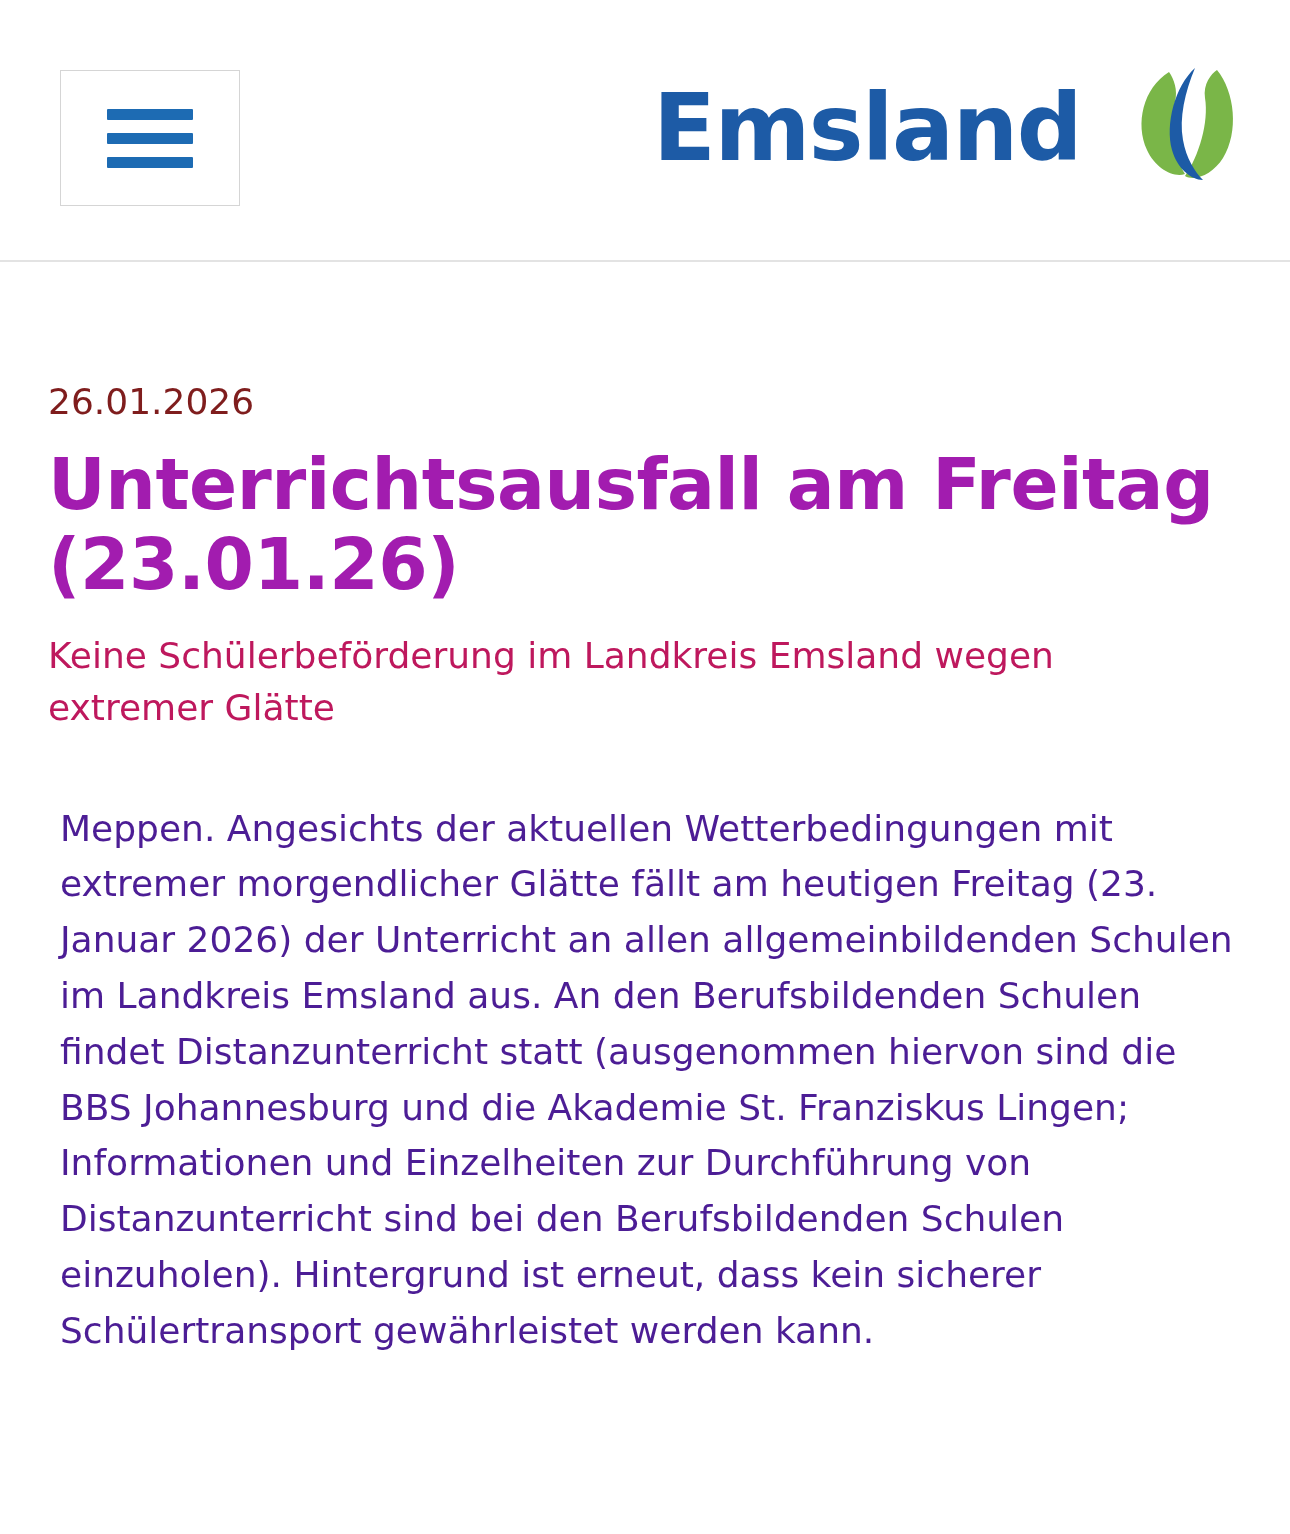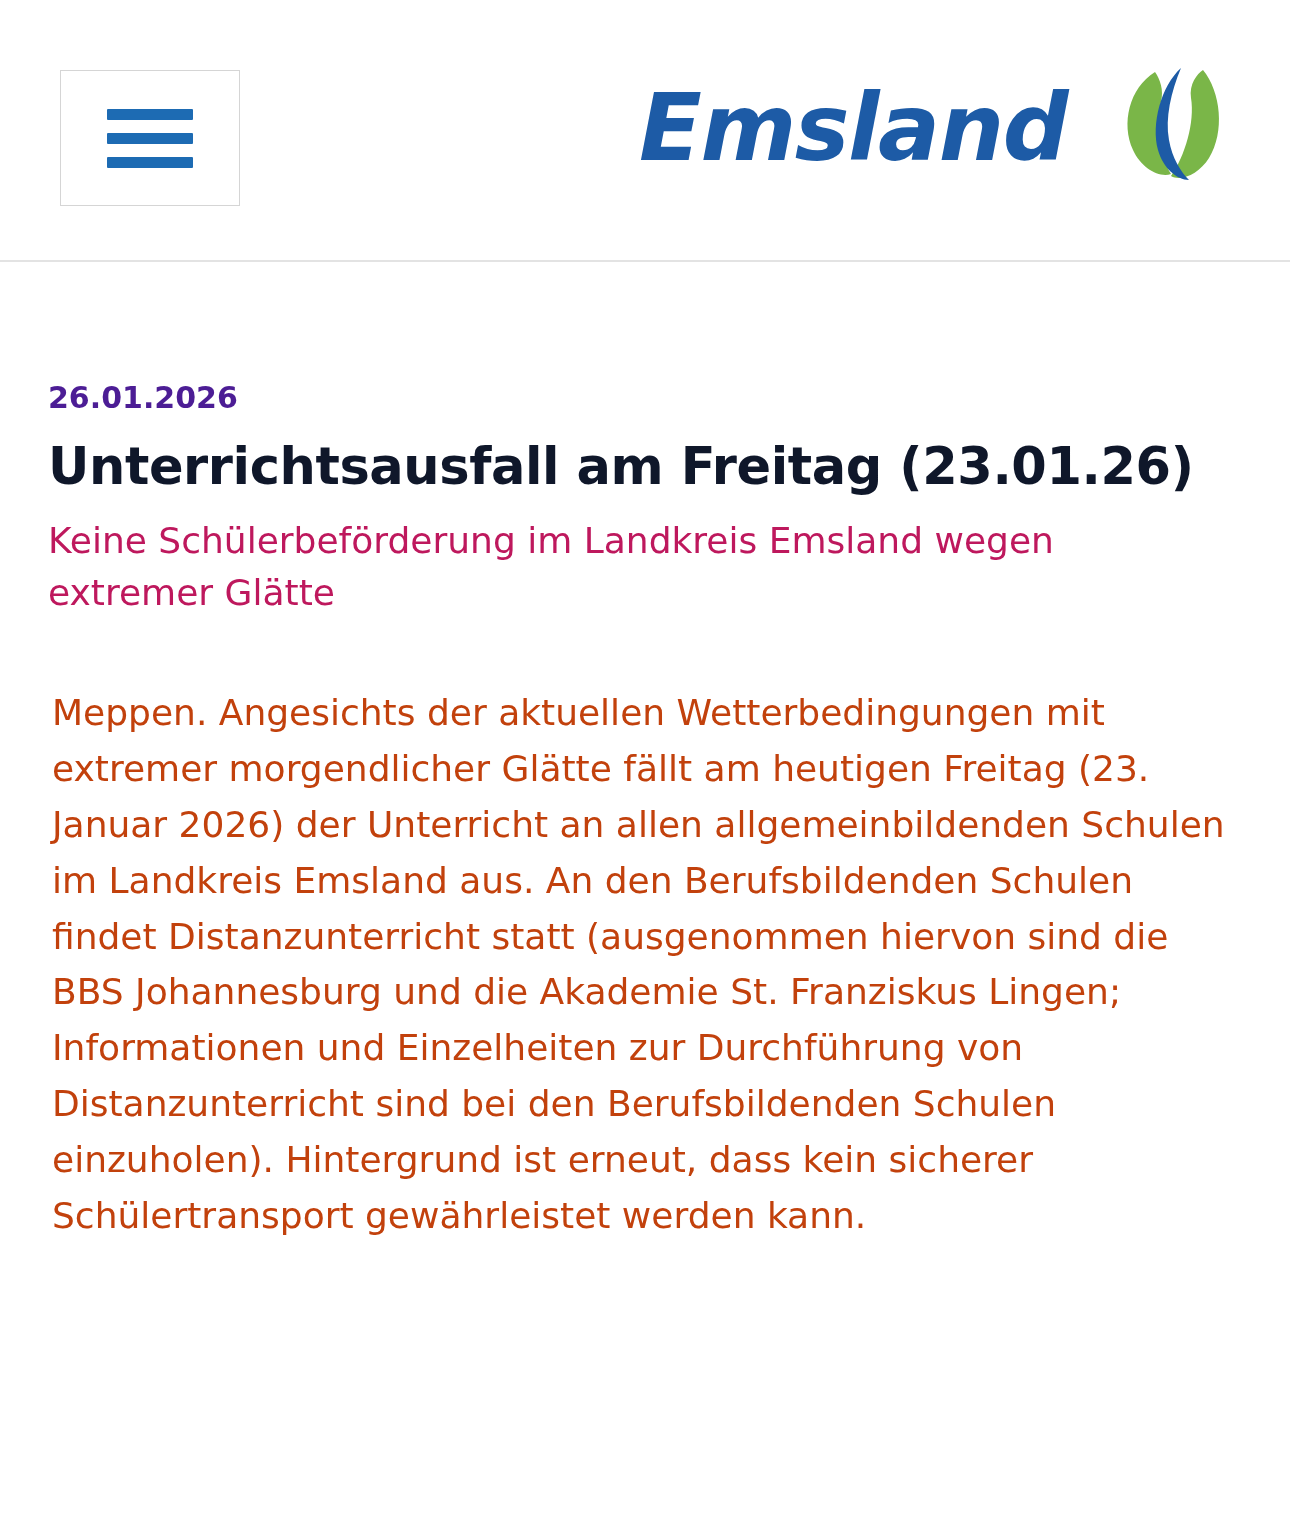--- a/index.html
+++ b/index.html
@@ -48,70 +48,68 @@
     height: 11px;
     background: #1d6bb3;
     border-radius: 1px;
   }
   .hamburger span + span {
     margin-top: 13px;
   }
 
   .logo-wrap {
     position: absolute;
-    right: 55px;
+    right: 41px;
     top: 62px;
     display: flex;
     align-items: center;
     gap: 18px;
-    font-style: italic;
   }
   .logo-text {
     font-family: "DejaVu Sans", "Liberation Sans", sans-serif;
     font-size: 92px;
     line-height: 1;
     font-weight: 700;
     color: #1d5ba6;
     letter-spacing: -1.5px;
   }
   .logo-mark {
     display: block;
   }
 
   
   .article {
     padding: 118px 50px 60px 48px;
   }
   .article-date {
-    font-size: 30px;
+    font-size: 36px;
     line-height: 1.2;
-    color: #4c1d95;
+    color: #7f1d1d;
     margin: 0 0 22px 0;
-    font-weight: bold;
   }
   .article-title {
-    font-size: 51px;
+    font-size: 71px;
     line-height: 1.12;
     font-weight: 700;
-    color: #0f172a;
-    margin: 0 0 20px 0;
+    color: #a21caf;
+    margin: 0 0 26px 0;
     letter-spacing: -0.4px;
   }
   .article-lead {
     font-size: 36px;
     line-height: 1.45;
     color: #be185d;
     margin: 0 0 66px 0;
     max-width: 1180px;
   }
   .article-body p {
     font-size: 36px;
     line-height: 1.55;
-    color: #c2410c;
-    margin: 0 0 30px 4px;
+    color: #4c1d95;
+    margin: 0 0 30px 12px;
     max-width: 1200px;
   }
 </style>
 </head>
 <body>
 
 <header class="site-header">
 
   <button class="menu-button" aria-label="Menü">
     <span class="hamburger">

